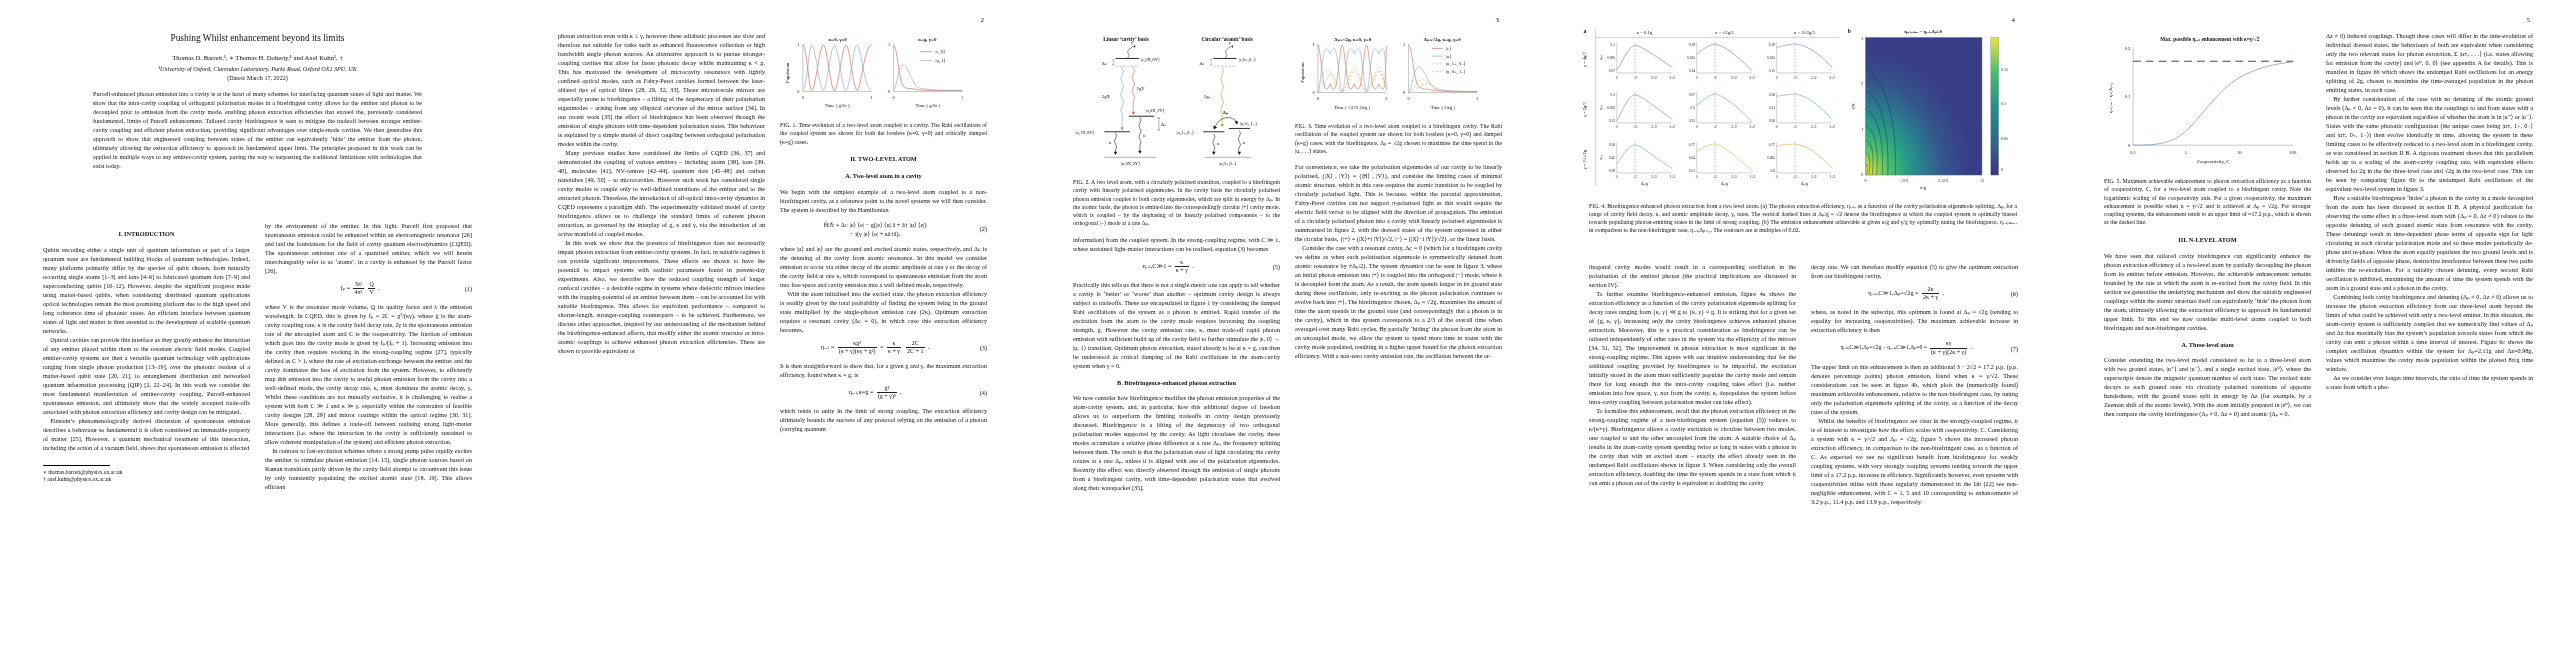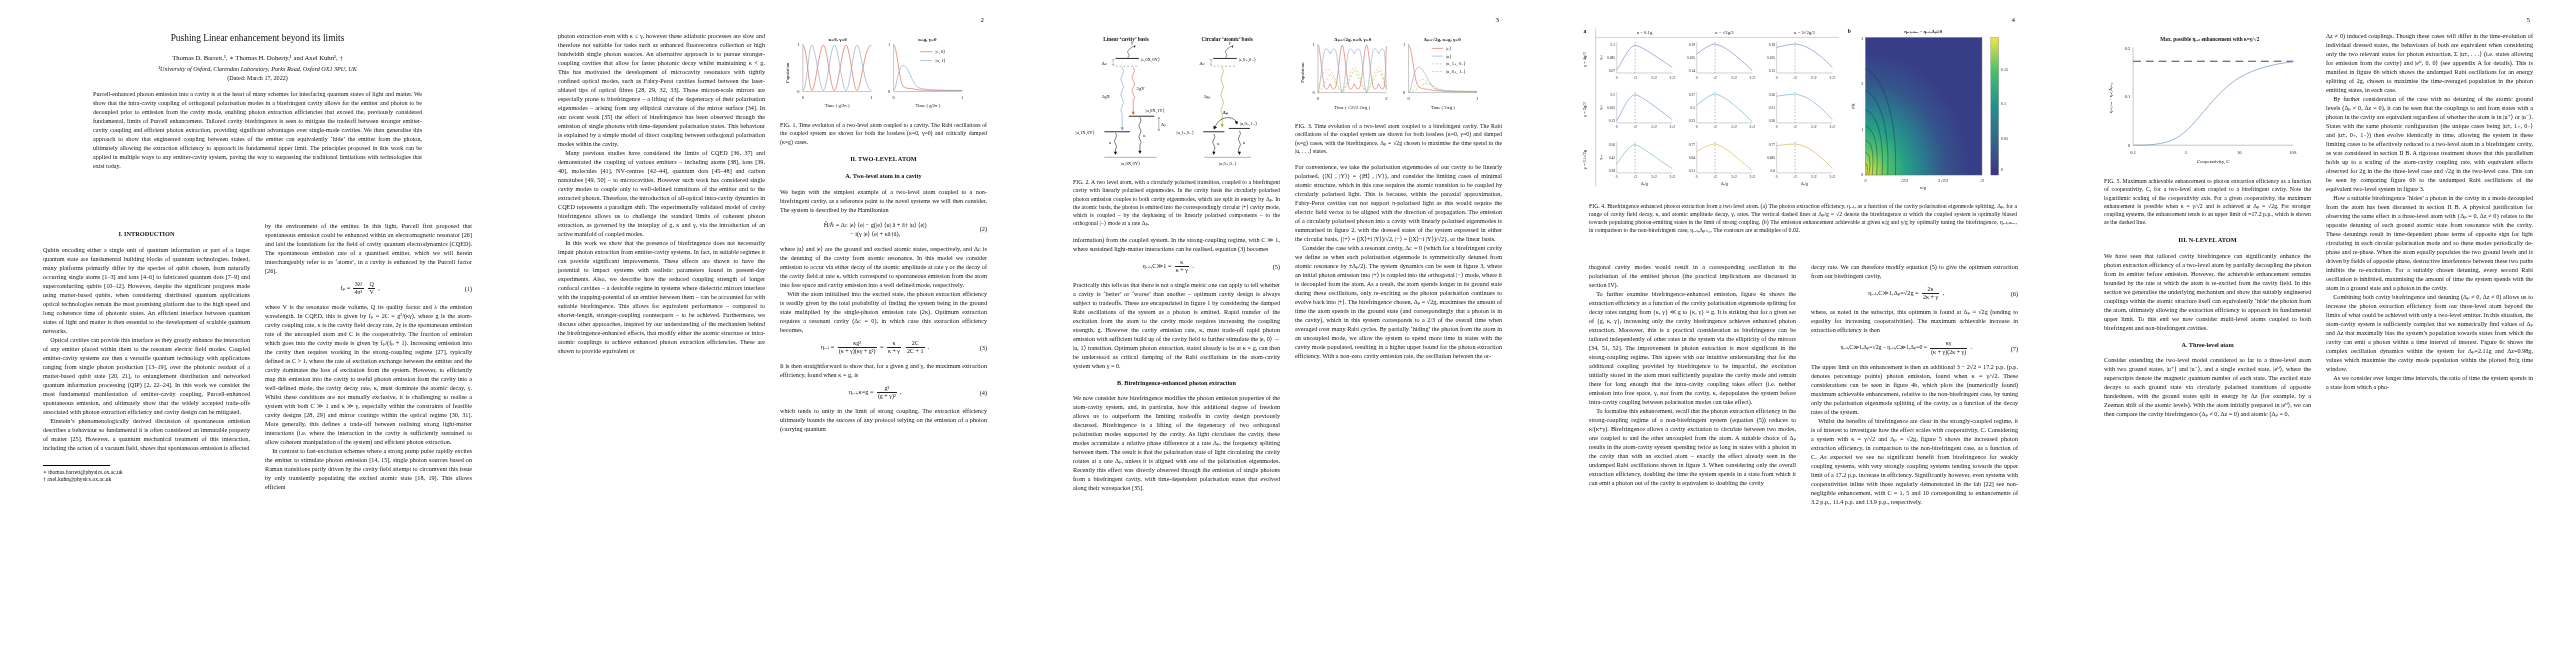--- a/index.html
+++ b/index.html
@@ -36,21 +36,21 @@
   .figwide{position:absolute;top:24.5px;left:33px;width:451px}
   .fw-row{display:flex;align-items:flex-start}
   .capwide{position:absolute;top:196px;left:43px;width:428px;font-size:5.8px;line-height:8.2px;text-align:justify}
 </style>
 </head>
 <body>
 
 <div class="stamp">arXiv:1903.08628v2  [quant-ph]  29 Mar 2020</div>
 
 <section class="page" id="pg1">
-  <h1 class="title">Pushing Linear enhancement beyond its limits</h1>
+  <h1 class="title">Pushing Whilst enhancement beyond its limits</h1>
   <div class="authors">Thomas D. Barrett,¹, ∗ Thomas H. Doherty,¹ and Axel Kuhn¹, †</div>
   <div class="affil">¹University of Oxford, Clarendon Laboratory, Parks Road, Oxford OX1 3PU, UK</div>
   <div class="dated">(Dated: March 17, 2022)</div>
   <p class="abstract">Purcell-enhanced photon emission into a cavity is at the heart of many schemes for interfacing quantum states of light and matter.  We show that the intra-cavity coupling of orthogonal polarisation modes in a birefringent cavity allows for the emitter and photon to be decoupled prior to emission from the cavity mode, enabling photon extraction efficiencies that exceed the, previously considered fundamental, limits of Purcell enhancement.  Tailored cavity birefringence is seen to mitigate the tradeoff between stronger emitter-cavity coupling and efficient photon extraction, providing significant advantages over single-mode cavities.  We then generalise this approach to show that engineered coupling between states of the emitter can equivalently ‘hide’ the emitter from the photon, ultimately allowing the extraction efficiency to approach its fundamental upper limit.  The principles proposed in this work can be applied in multiple ways to any emitter-cavity system, paving the way to surpassing the traditional limitations with technologies that exist today.</p>
   <div class="cols">
     <div class="col">
       <div class="sech">I.   INTRODUCTION</div>
       <p class="p f">Qubits encoding either a single unit of quantum information or part of a larger quantum state are fundamental building blocks of quantum technologies. Indeed, many platforms primarily differ by the species of qubit chosen, from naturally occurring single atoms [1–3] and ions [4–6] to fabricated quantum dots [7–9] and superconducting qubits [10–12].  However, despite the significant progress made using matter-based qubits, when considering distributed quantum applications optical technologies remain the most promising platform due to the high speed and long coherence time of photonic states.  An efficient interface between quantum states of light and matter is then essential to the development of scalable quantum networks.</p>
       <p class="p">Optical cavities can provide this interface as they greatly enhance the interaction of any emitter placed within them to the resonant electric field modes.  Coupled emitter-cavity systems are then a versatile quantum technology with applications ranging from single photon production [13–19], over the photonic readout of a matter-based qubit state [20, 21], to entanglement distribution and networked quantum information processing (QIP) [2, 22–24].  In this work we consider the most fundamental manifestation of emitter-cavity coupling, Purcell-enhanced spontaneous emission, and ultimately show that the widely accepted trade-offs associated with photon extraction efficiency and cavity design can be mitigated.</p>
       <p class="p">Einstein’s phenomenologically derived discussion of spontaneous emission describes a behaviour so fundamental it is often considered an immutable property of matter [25].  However, a quantum mechanical treatment of this interaction, including the action of a vacuum field, shows that spontaneous emission is affected</p>

